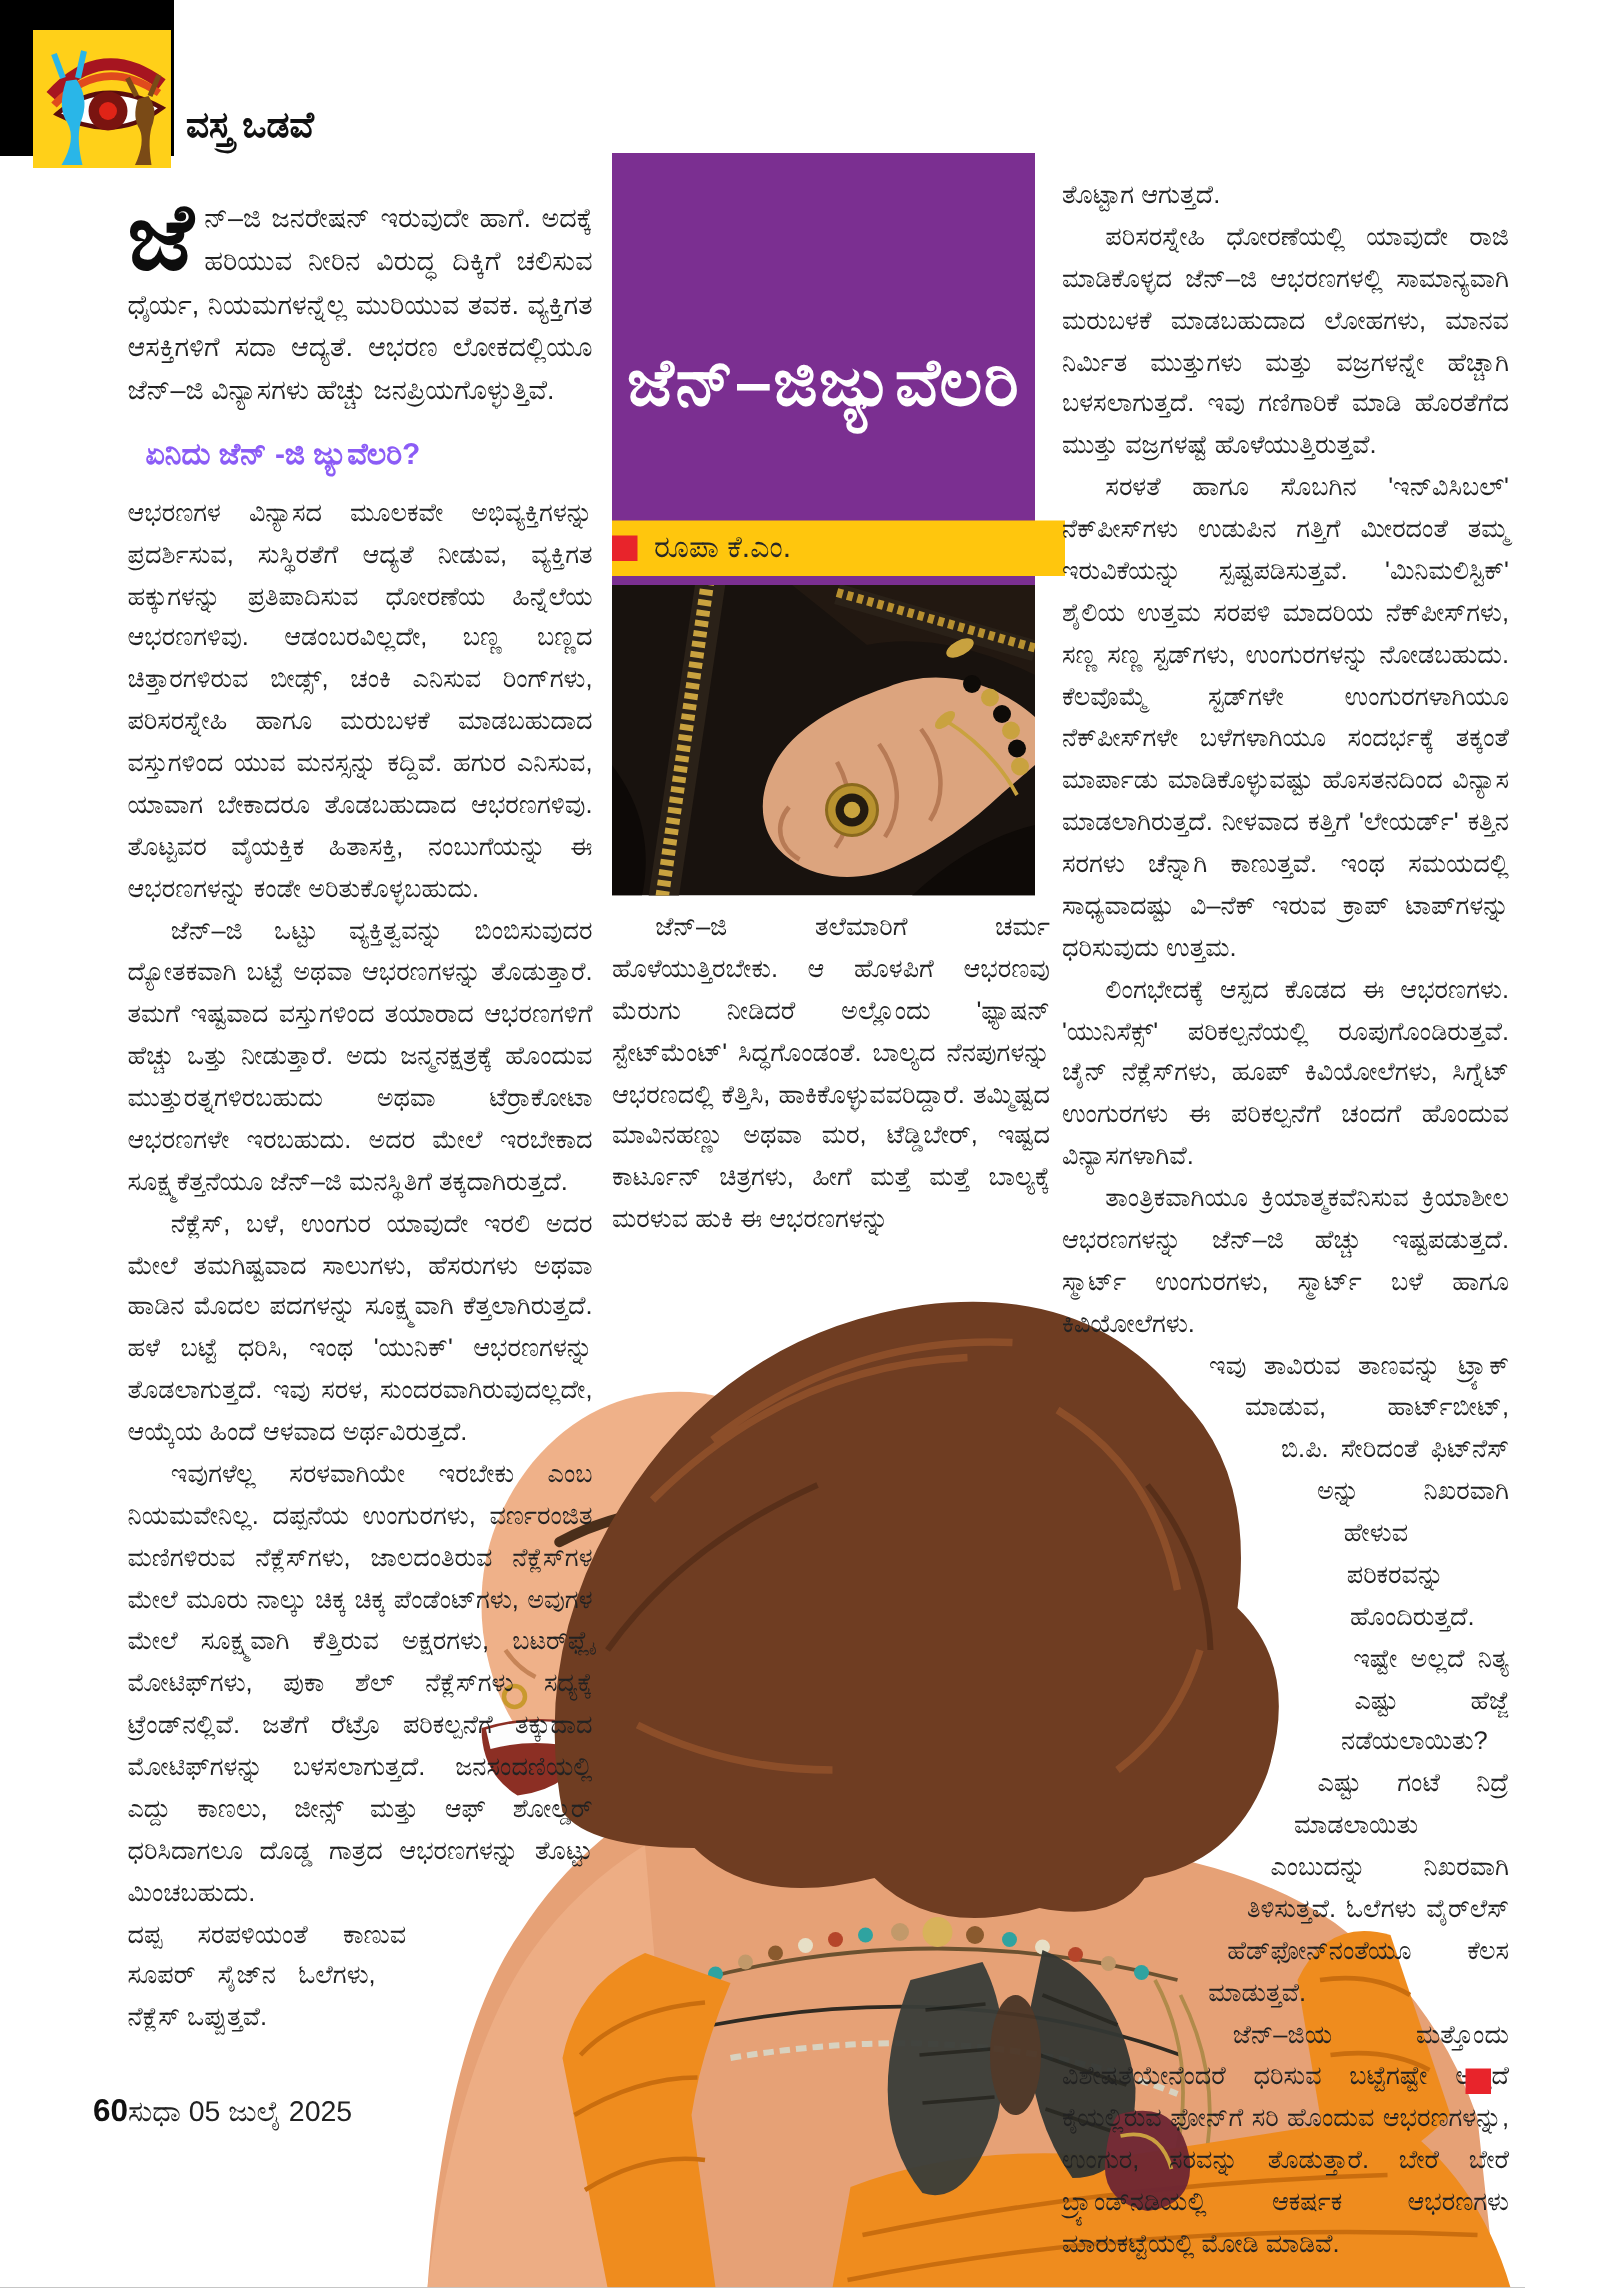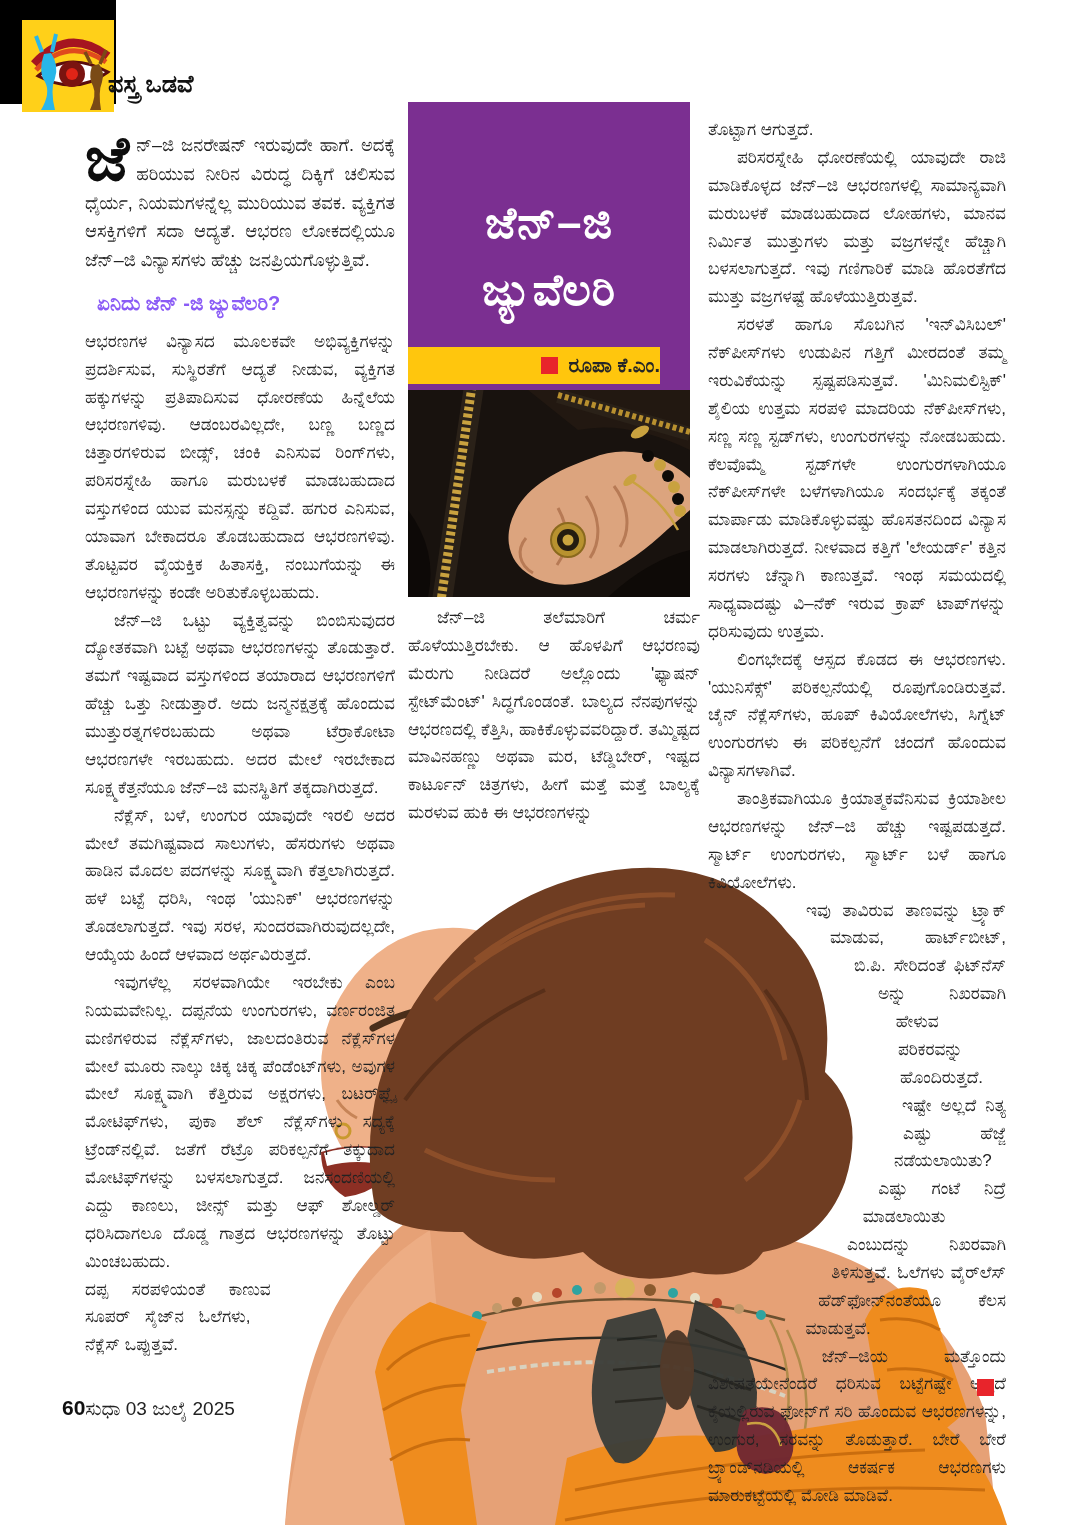--- a/index.html
+++ b/index.html
@@ -4,43 +4,43 @@
 <style>
   html,body{margin:0;padding:0;background:#9a9a9a;}
   .page{
     position:relative;width:1078px;height:1525px;background:#ffffff;
     margin:0 auto;overflow:hidden;
     font-family:"Liberation Sans",sans-serif;color:#1c1c1c;
   }
   
   .logo-block{position:absolute;left:0;top:0;width:116px;height:104px;background:#000;}
   .logo-art{position:absolute;left:22px;top:20px;width:92px;height:92px;}
-  .section-label{position:absolute;left:108px;top:70px;font-size:24px;font-weight:600;color:#111;}
+  .section-label{position:absolute;left:124px;top:70px;font-size:24px;font-weight:600;color:#111;}
   
   .col{position:absolute;text-align:justify;font-size:17px;line-height:1.64;color:#222;z-index:3;}
   .col p{margin:0;}
   .col p.ind{text-indent:1.7em;}
   #col1{left:85px;top:131px;width:310px;}
   #col2{left:408px;top:604px;width:292px;}
   #col3{left:708px;top:116px;width:298px;}
   .intro{margin-left:12px;font-size:18px;line-height:1.6;}
   .dropcap{float:left;font-size:62px;line-height:50px;font-weight:bold;padding:3px 7px 0 0;color:#0d0d0d;}
   .subheading{font-weight:bold;font-size:20px;text-align:left;margin:12px 0 8px 12px !important;color:#8b5cf6;}
   
   .float-photo-right{float:right;width:150px;height:140px;margin:0 0 0 10px;
     shape-outside:polygon(35% 0,100% 0,100% 100%,0 100%,0 55%);}
   .float-hair-left{float:left;width:185px;height:470px;margin:0 10px 0 0;
     shape-outside:polygon(0 0,38% 0,96% 28%,100% 50%,62% 78%,38% 100%,0 100%);}
   
   .headline-box{position:absolute;left:408px;top:102px;width:282px;height:309px;background:#7b2f91;
-    display:flex;flex-direction:column;justify-content:center;align-items:center;
+    display:flex;flex-direction:row;justify-content:center;align-items:center;
     color:#fff;font-weight:bold;font-size:44px;line-height:1.52;letter-spacing:1px;z-index:2;}
-  .byline-bar{position:absolute;left:408px;top:347px;width:252px;height:37px;background:#ffc60d;
-    display:flex;align-items:center;justify-content:flex-end;gap:11px;
-    font-weight:bold;font-size:20px;color:#272727;z-index:2;}
+  .byline-bar{position:absolute;left:408px;top:347px;width:302px;height:37px;background:#ffc60d;
+    display:flex;align-items:center;justify-content:flex-start;gap:11px;
+    font-weight:normal;font-size:20px;color:#272727;z-index:2;}
   .red-sq{width:17px;height:17px;background:#e8242b;display:inline-block;}
   
   .hand-photo{position:absolute;left:408px;top:390px;width:282px;height:207px;z-index:2;}
   .model-photo{position:absolute;left:225px;top:850px;width:790px;height:675px;z-index:1;}
   
   .footer{position:absolute;left:62px;top:1396px;font-size:19px;color:#222;z-index:3;}
   .footer .pg{font-weight:bold;font-size:21px;color:#111;}
   .end-mark{position:absolute;left:977px;top:1379px;z-index:4;}
 </style>
 </head>
@@ -174,17 +174,17 @@
     <p class="ind">ಸರಳತೆ ಹಾಗೂ ಸೊಬಗಿನ 'ಇನ್‌ವಿಸಿಬಲ್' ನೆಕ್‌ಪೀಸ್‌ಗಳು ಉಡುಪಿನ ಗತ್ತಿಗೆ ಮೀರದಂತೆ ತಮ್ಮ ಇರುವಿಕೆಯನ್ನು ಸ್ಪಷ್ಟಪಡಿಸುತ್ತವೆ. 'ಮಿನಿಮಲಿಸ್ಟಿಕ್' ಶೈಲಿಯ ಉತ್ತಮ ಸರಪಳಿ ಮಾದರಿಯ ನೆಕ್‌ಪೀಸ್‌ಗಳು, ಸಣ್ಣ ಸಣ್ಣ ಸ್ಟಡ್‌ಗಳು, ಉಂಗುರಗಳನ್ನು ನೋಡಬಹುದು. ಕೆಲವೊಮ್ಮೆ ಸ್ಟಡ್‌ಗಳೇ ಉಂಗುರಗಳಾಗಿಯೂ ನೆಕ್‌ಪೀಸ್‌ಗಳೇ ಬಳೆಗಳಾಗಿಯೂ ಸಂದರ್ಭಕ್ಕೆ ತಕ್ಕಂತೆ ಮಾರ್ಪಾಡು ಮಾಡಿಕೊಳ್ಳುವಷ್ಟು ಹೊಸತನದಿಂದ ವಿನ್ಯಾಸ ಮಾಡಲಾಗಿರುತ್ತದೆ. ನೀಳವಾದ ಕತ್ತಿಗೆ 'ಲೇಯರ್ಡ್' ಕತ್ತಿನ ಸರಗಳು ಚೆನ್ನಾಗಿ ಕಾಣುತ್ತವೆ. ಇಂಥ ಸಮಯದಲ್ಲಿ ಸಾಧ್ಯವಾದಷ್ಟು ವಿ–ನೆಕ್ ಇರುವ ಕ್ರಾಪ್ ಟಾಪ್‌ಗಳನ್ನು ಧರಿಸುವುದು ಉತ್ತಮ.</p>
     <p class="ind">ಲಿಂಗಭೇದಕ್ಕೆ ಆಸ್ಪದ ಕೊಡದ ಈ ಆಭರಣಗಳು. 'ಯುನಿಸೆಕ್ಸ್' ಪರಿಕಲ್ಪನೆಯಲ್ಲಿ ರೂಪುಗೊಂಡಿರುತ್ತವೆ. ಚೈನ್ ನೆಕ್ಲೆಸ್‌ಗಳು, ಹೂಪ್ ಕಿವಿಯೋಲೆಗಳು, ಸಿಗ್ನೆಟ್ ಉಂಗುರಗಳು ಈ ಪರಿಕಲ್ಪನೆಗೆ ಚಂದಗೆ ಹೊಂದುವ ವಿನ್ಯಾಸಗಳಾಗಿವೆ.</p>
     <p class="ind">ತಾಂತ್ರಿಕವಾಗಿಯೂ ಕ್ರಿಯಾತ್ಮಕವೆನಿಸುವ ಕ್ರಿಯಾಶೀಲ ಆಭರಣಗಳನ್ನು ಜೆನ್–ಜಿ ಹೆಚ್ಚು ಇಷ್ಟಪಡುತ್ತದೆ. ಸ್ಮಾರ್ಟ್ ಉಂಗುರಗಳು, ಸ್ಮಾರ್ಟ್ ಬಳೆ ಹಾಗೂ ಕಿವಿಯೋಲೆಗಳು.</p>
     <div class="float-hair-left"></div>
     <p>ಇವು ತಾವಿರುವ ತಾಣವನ್ನು ಟ್ರ್ಯಾಕ್ ಮಾಡುವ, ಹಾರ್ಟ್‌ಬೀಟ್, ಬಿ.ಪಿ. ಸೇರಿದಂತೆ ಫಿಟ್‌ನೆಸ್ ಅನ್ನು ನಿಖರವಾಗಿ ಹೇಳುವ ಪರಿಕರವನ್ನು ಹೊಂದಿರುತ್ತದೆ. ಇಷ್ಟೇ ಅಲ್ಲದೆ ನಿತ್ಯ ಎಷ್ಟು ಹೆಜ್ಜೆ ನಡೆಯಲಾಯಿತು? ಎಷ್ಟು ಗಂಟೆ ನಿದ್ರೆ ಮಾಡಲಾಯಿತು ಎಂಬುದನ್ನು ನಿಖರವಾಗಿ ತಿಳಿಸುತ್ತವೆ. ಓಲೆಗಳು ವೈರ್‌ಲೆಸ್ ಹೆಡ್‌ಫೋನ್‌ನಂತೆಯೂ ಕೆಲಸ ಮಾಡುತ್ತವೆ.</p>
     <p class="ind">ಜೆನ್–ಜಿಯ ಮತ್ತೊಂದು ವಿಶೇಷತೆಯೇನೆಂದರೆ ಧರಿಸುವ ಬಟ್ಟೆಗಷ್ಟೇ ಅಲ್ಲದೆ ಕೈಯಲ್ಲಿರುವ ಫೋನ್‌ಗೆ ಸರಿ ಹೊಂದುವ ಆಭರಣಗಳನ್ನು, ಉಂಗುರ, ಸರವನ್ನು ತೊಡುತ್ತಾರೆ. ಬೇರೆ ಬೇರೆ ಬ್ರ್ಯಾಂಡ್‌ನಡಿಯಲ್ಲಿ ಆಕರ್ಷಕ ಆಭರಣಗಳು ಮಾರುಕಟ್ಟೆಯಲ್ಲಿ ಮೋಡಿ ಮಾಡಿವೆ.</p>
   </div>
 
   <div class="footer">
     <span class="pg">60</span><span>ಸುಧಾ</span>
-    <span>03 ಜುಲೈ 2025</span>
+    <span>05 ಜುಲೈ 2025</span>
   </div>
 
   <span class="red-sq end-mark"></span>
 </div>
 
 </body></html>

